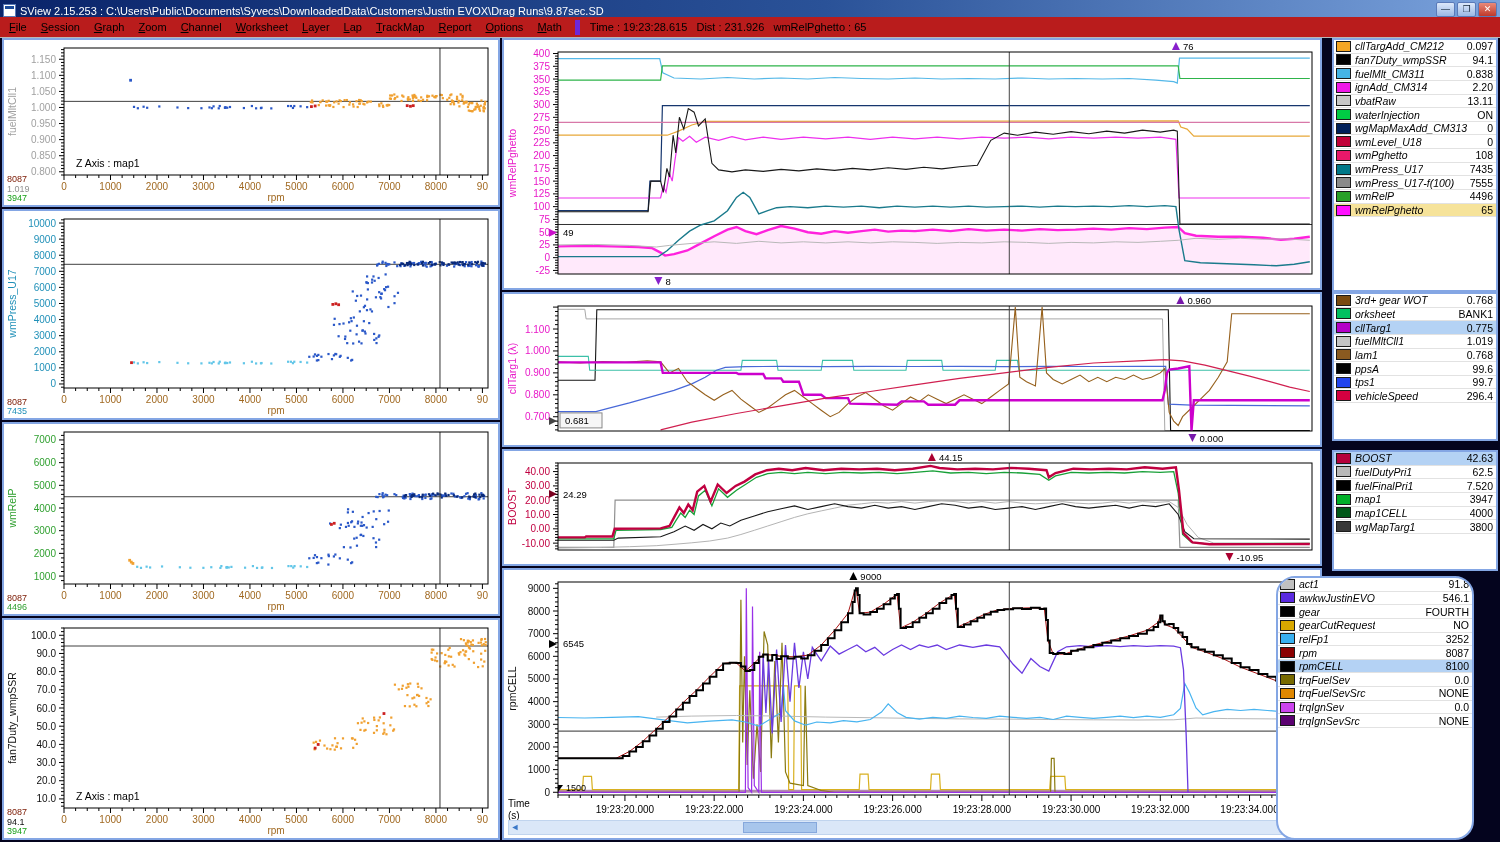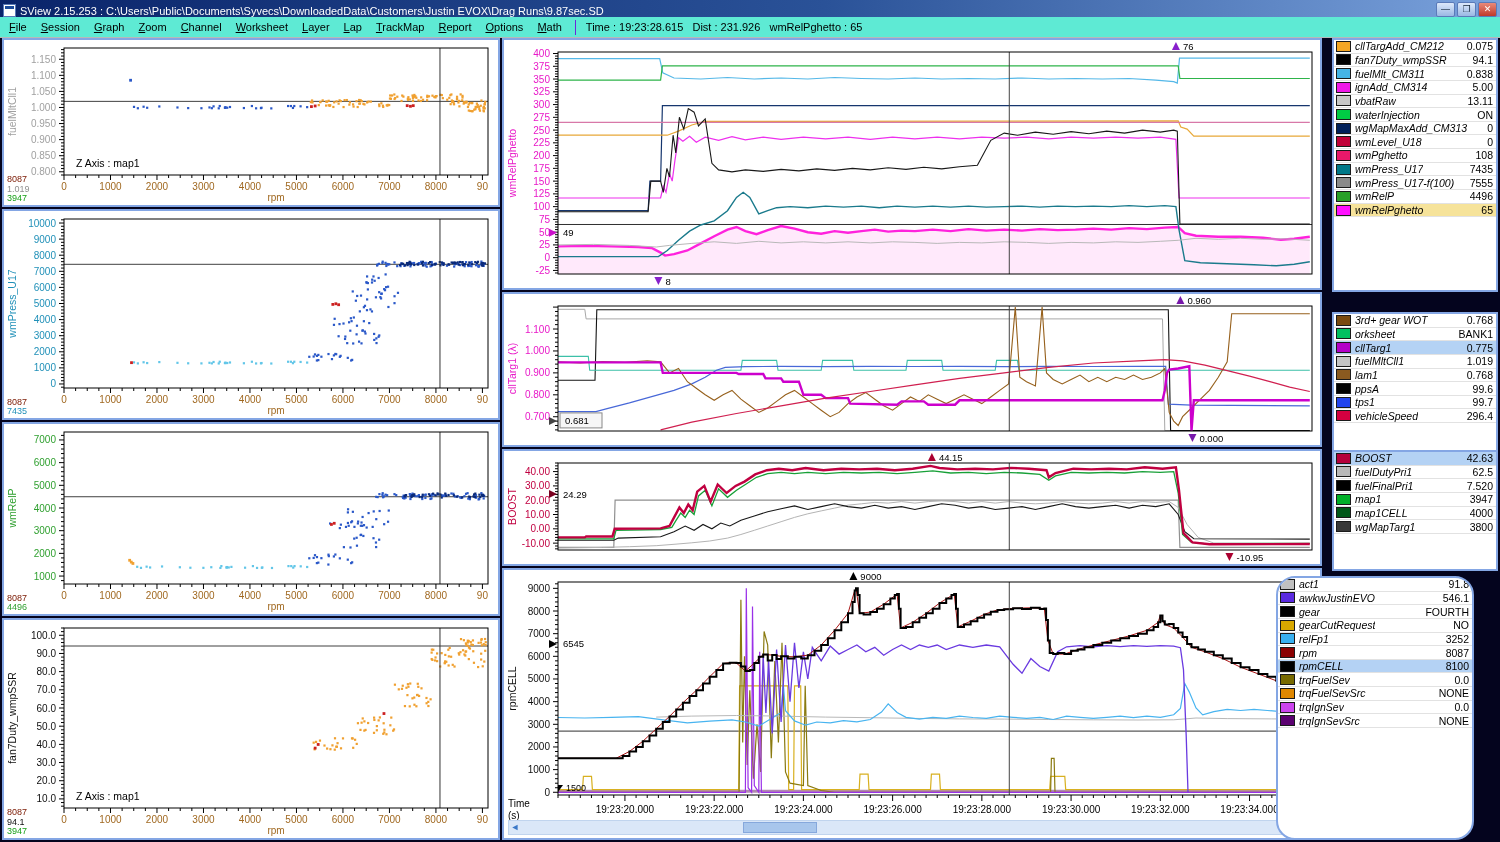--- a/index.html
+++ b/index.html
@@ -4,24 +4,24 @@
 <style>
   html,body{margin:0;padding:0;background:#04041e;font-family:"Liberation Sans",sans-serif;}
   #win{position:relative;width:1500px;height:842px;background:#04041e;overflow:hidden;}
   .titlebar{height:17px;background:linear-gradient(90deg,#0a246a 0%,#2a5298 55%,#7aa2dc 100%);color:#fff;display:flex;align-items:flex-end;padding:0 3px;font-size:11px;}
   .app-icon{width:11px;height:11px;background:#fff;border:1px solid #5a7ab8;margin-right:4px;display:inline-block;position:relative;flex:none;}
   .app-icon:after{content:"";position:absolute;left:1px;top:1px;right:1px;height:3px;background:#1a4a9a;}
   .title-text{white-space:nowrap;overflow:hidden;}
   .win-btns{margin-left:auto;display:flex;gap:2px;}
   .win-btn{width:17px;height:13px;font-size:9px;line-height:13px;text-align:center;background:linear-gradient(#dce8fa,#9ab8e4);color:#123;border:1px solid #5a7ab8;border-radius:2px;}
   .win-btn.close{background:linear-gradient(#e88a7a,#c0392b);color:#fff;}
-  .menubar{height:20px;background:#5eead4;display:flex;align-items:center;font-size:11px;color:#000;border-bottom:1px solid #b8b8b8;padding-left:2px;}
+  .menubar{height:20px;background:#b91c1c;display:flex;align-items:center;font-size:11px;color:#000;border-bottom:1px solid #b8b8b8;padding-left:2px;}
   .menu-item{padding:2px 7px;cursor:default;}
   .menu-item u{text-decoration:underline;}
-  .statusinfo{margin-left:6px;padding-left:10px;border-left:1px solid #6d28d9;height:15px;line-height:15px;font-size:11px;}
+  .statusinfo{margin-left:6px;padding-left:10px;border-left:5px solid #6d28d9;height:15px;line-height:15px;font-size:11px;}
   .panel{position:absolute;background:#fff;border:2px solid #84a6e4;box-sizing:border-box;overflow:hidden;}
   .chan-row{display:flex;align-items:center;height:12.65px;border-bottom:1px solid #e2e2e2;padding:0 3px 0 2px;font-size:10.5px;color:#000;}
   .swatch{width:13px;height:9px;border:1px solid #1a1a1a;margin-right:4px;flex:none;}
   .chan-name{white-space:nowrap;overflow:hidden;font-style:italic;}
   .chan-val{margin-left:auto;white-space:nowrap;}
   .sel-y{background:#f6e39a;}
   .sel-b{background:#b4d2f4;}
   .scrollbar{position:absolute;left:4px;right:4px;bottom:3px;height:13px;background:#dae7f8;border:1px solid #c0d4ee;}
   .sb-arrow{position:absolute;top:0;width:12px;height:100%;color:#3a78c8;font-size:9px;line-height:12px;text-align:center;}
   .sb-arrow.right{right:0;}
@@ -1707,36 +1707,36 @@
         <polygon points="54,215 59,215 54,222" fill="#000"></polygon>
         <text x="62" y="221" fill="#000" font-size="9" text-anchor="start" font-family="Liberation Sans, sans-serif">1500</text>
         <text x="0" y="0" fill="#101010" font-size="10.5" text-anchor="middle" font-family="Liberation Sans, sans-serif" transform="translate(12,118.5) rotate(-90)">rpmCELL</text>
       </svg>
     </div>
 
   <div class="panel" id="R1" style="left:1332px;top:38px;width:166px;height:254px;">
       <div class="chan-row">
         <span class="swatch" style="background: rgb(245, 166, 35);"></span>
         <span class="chan-name">cllTargAdd_CM212</span>
-        <span class="chan-val">0.075</span>
+        <span class="chan-val">0.097</span>
       </div>
       <div class="chan-row">
         <span class="swatch" style="background: rgb(0, 0, 0);"></span>
         <span class="chan-name">fan7Duty_wmpSSR</span>
         <span class="chan-val">94.1</span>
       </div>
       <div class="chan-row">
         <span class="swatch" style="background: rgb(69, 180, 230);"></span>
         <span class="chan-name">fuelMlt_CM311</span>
         <span class="chan-val">0.838</span>
       </div>
       <div class="chan-row">
         <span class="swatch" style="background: rgb(240, 24, 232);"></span>
         <span class="chan-name">ignAdd_CM314</span>
-        <span class="chan-val">5.00</span>
+        <span class="chan-val">2.20</span>
       </div>
       <div class="chan-row">
         <span class="swatch" style="background: rgb(200, 200, 200);"></span>
         <span class="chan-name">vbatRaw</span>
         <span class="chan-val">13.11</span>
       </div>
       <div class="chan-row">
         <span class="swatch" style="background: rgb(0, 204, 68);"></span>
         <span class="chan-name">waterInjection</span>
         <span class="chan-val">ON</span>
@@ -1770,21 +1770,21 @@
         <span class="swatch" style="background: rgb(40, 160, 40);"></span>
         <span class="chan-name">wmRelP</span>
         <span class="chan-val">4496</span>
       </div>
       <div class="chan-row sel-y">
         <span class="swatch" style="background: rgb(255, 16, 255);"></span>
         <span class="chan-name">wmRelPghetto</span>
         <span class="chan-val">65</span>
       </div>
     </div>
-  <div class="panel" id="R2" style="left:1332px;top:312px;width:166px;height:149px;">
+  <div class="panel" id="R2" style="left:1332px;top:292px;width:166px;height:149px;">
       <div class="chan-row">
         <span class="swatch" style="background: rgb(122, 74, 16);"></span>
         <span class="chan-name">3rd+ gear WOT</span>
         <span class="chan-val">0.768</span>
       </div>
       <div class="chan-row">
         <span class="swatch" style="background: rgb(0, 192, 96);"></span>
         <span class="chan-name">orksheet</span>
         <span class="chan-val">BANK1</span>
       </div>

